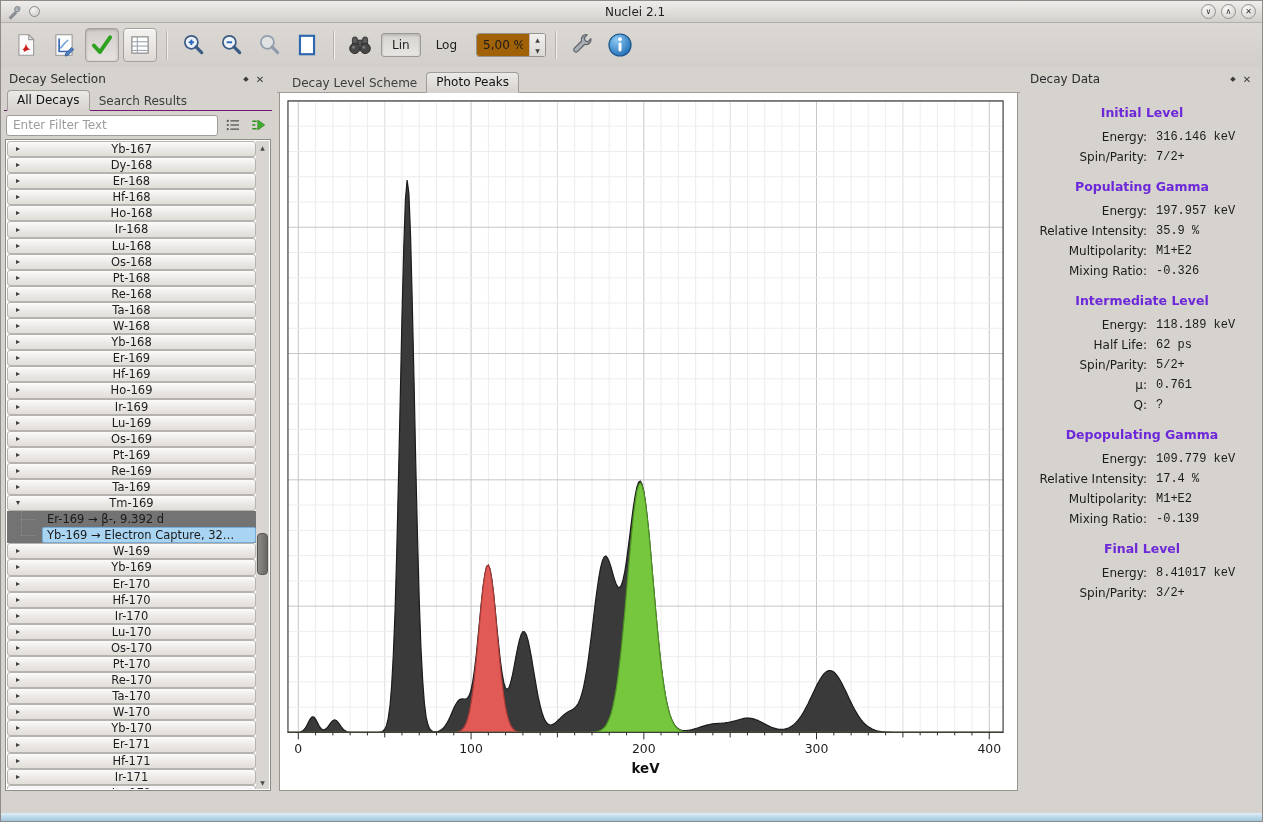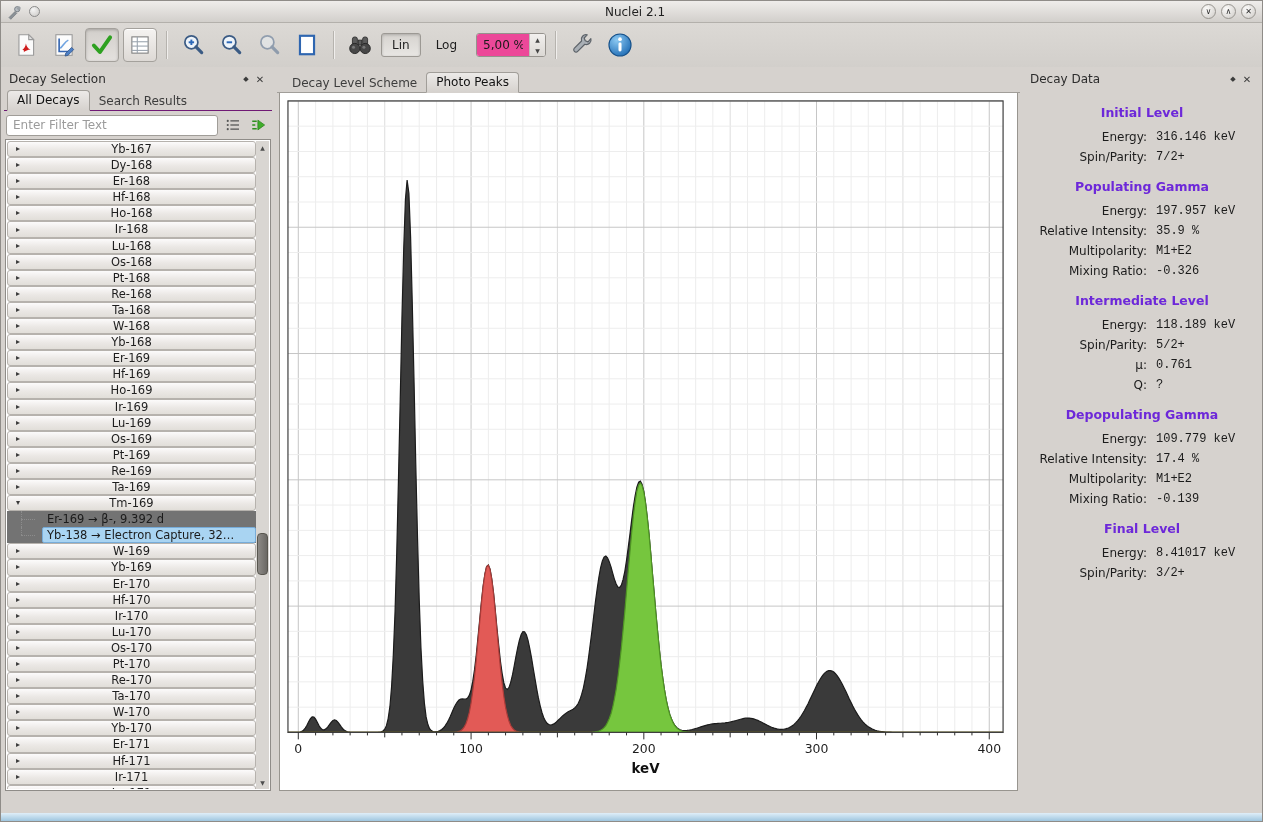--- a/index.html
+++ b/index.html
@@ -40,21 +40,21 @@
   .toolbar-sep { width:1px; height:28px; background:#b6b3ae; box-shadow:1px 0 0 #f0eeec;
     margin:0 5px; flex:0 0 1px; }
   .toggle-btn { height:24px; padding:0 10px; display:flex; align-items:center;
     font-size:12px; color:#1d1d1d; border-radius:3px; }
   .toggle-btn.checked { border:1px solid #9c9994; background:linear-gradient(#d6d3cf,#e8e6e3);
     box-shadow:inset 0 1px 3px rgba(0,0,0,.2);justify-content:flex-end; }
   .toggle-btn.flat { border:1px solid transparent; }
   .spinbox { height:24px; display:flex; align-items:stretch; border:1px solid #95928d;
     border-radius:3px; background:#fff; overflow:hidden; margin-left:4px; }
   .spin-input { border:none; outline:none; width:52px; padding:0 6px; font-size:12px;
-    font-family:inherit; color:#1b1b1b; background:#ec4899; }
+    font-family:inherit; color:#1b1b1b; background:#a16207; }
   .spin-arrows { width:16px; border-left:1px solid #c0bdb8; display:flex;
     flex-direction:column; background:linear-gradient(#f2f0ee,#dbd8d4); }
   .spin-arrow { flex:1; display:flex; align-items:center; justify-content:center;
     font-size:6px; color:#444; line-height:1; }
 
   
   .main { flex:1; min-height:0; display:flex; gap:5px; padding:2px 3px 0 3px; }
 
   .dock { display:flex; flex-direction:column; min-height:0; }
   .dock-header { height:20px; flex:0 0 20px; display:flex; align-items:center; padding:0 5px; }
@@ -394,21 +394,21 @@
             <div class="tree-row">
               <span class="tree-arrow">▾</span>
               <span class="tree-label">Tm-169</span>
             </div>
             <div class="tree-child">
               <span class="branch"></span>
               <span class="child-label">Er-169 → β-, 9.392 d</span>
             </div>
             <div class="tree-child selected">
               <span class="branch last"></span>
-              <span class="child-label">Yb-138 → Electron Capture, 32…</span>
+              <span class="child-label">Yb-169 → Electron Capture, 32…</span>
             </div>
             <div class="tree-row">
               <span class="tree-arrow">▸</span>
               <span class="tree-label">W-169</span>
             </div>
             <div class="tree-row">
               <span class="tree-arrow">▸</span>
               <span class="tree-label">Yb-169</span>
             </div>
             <div class="tree-row">
@@ -638,20 +638,24 @@
           <div class="dd-row">
             <div class="dd-label">Mixing Ratio:</div>
             <div class="dd-value">-0.326</div>
           </div>
           <div class="dd-section-title">Intermediate Level</div>
           <div class="dd-row">
             <div class="dd-label">Energy:</div>
             <div class="dd-value">118.189 keV</div>
           </div>
           <div class="dd-row">
+            <div class="dd-label">Half Life:</div>
+            <div class="dd-value">62 ps</div>
+          </div>
+          <div class="dd-row">
             <div class="dd-label">Spin/Parity:</div>
             <div class="dd-value">5/2+</div>
           </div>
           <div class="dd-row">
             <div class="dd-label">μ:</div>
             <div class="dd-value">0.761</div>
           </div>
           <div class="dd-row">
             <div class="dd-label">Q:</div>
             <div class="dd-value">?</div>

